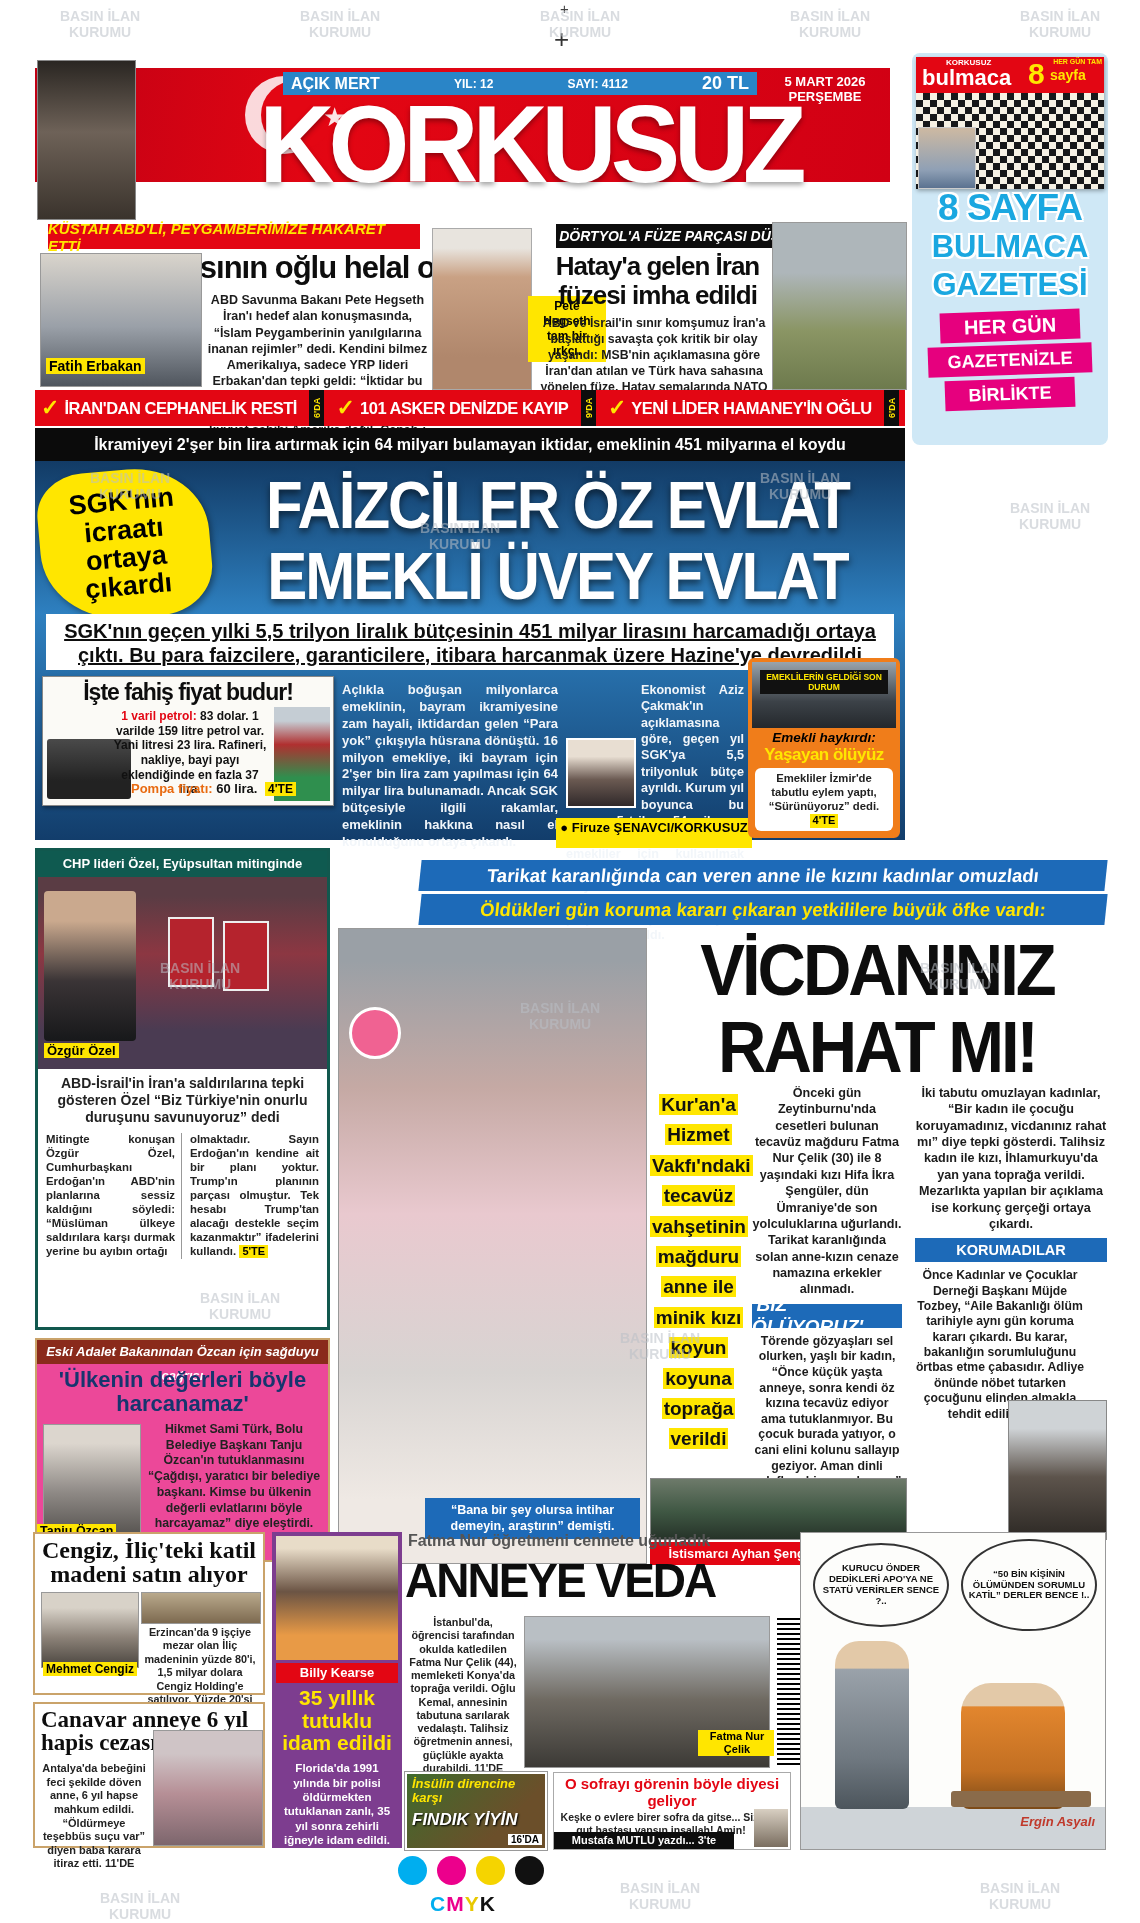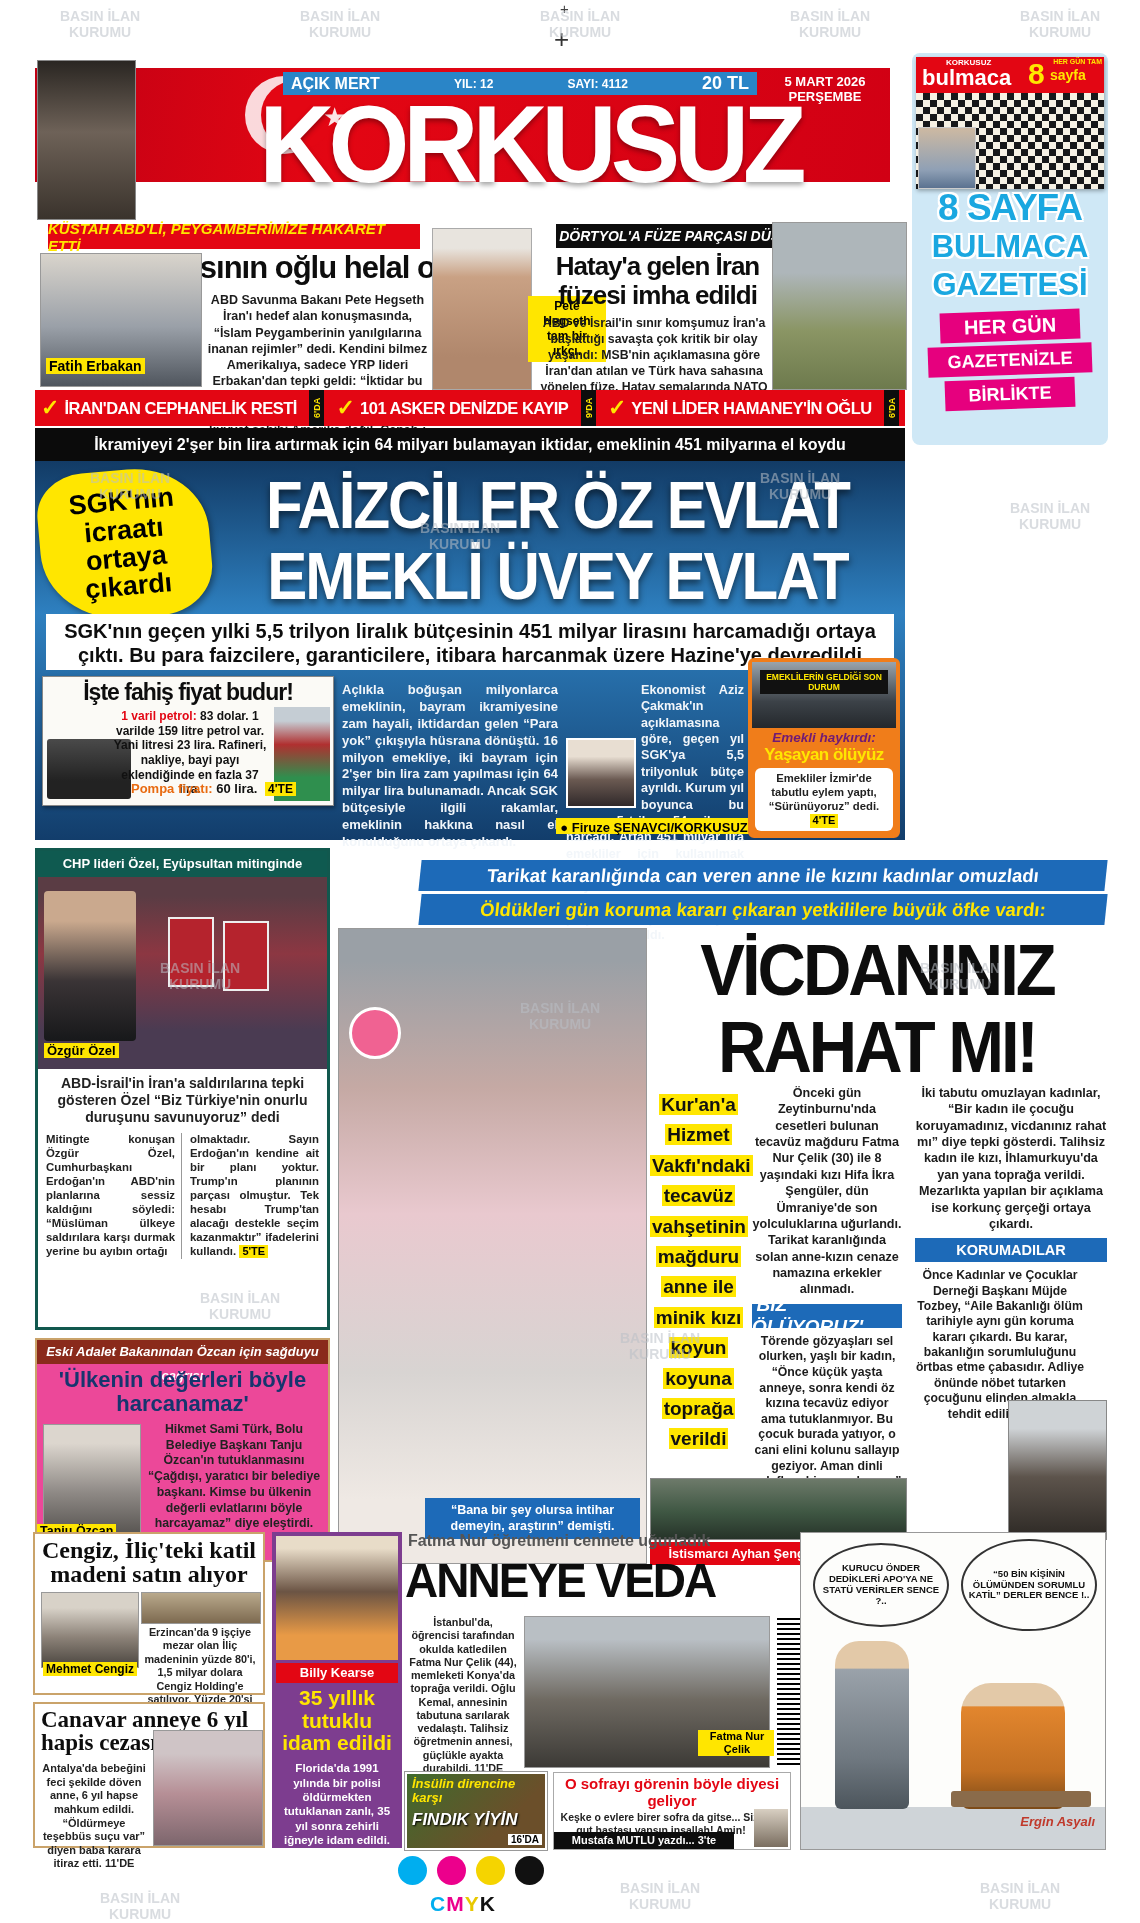--- a/index.html
+++ b/index.html
@@ -105,48 +105,48 @@
   </div>
 
   <div class="abs" style="left:35px;top:428px;width:870px;height:412px;background:linear-gradient(180deg,#0c2c52,#2e80c0 45%,#123d6b);"></div>
   <div class="abs b ctr" style="left:35px;top:428px;width:870px;height:33px;line-height:33px;background:#0b0b0b;color:#fff;font-size:16px;">İkramiyeyi 2'şer bin lira artırmak için 64 milyarı bulamayan iktidar, emeklinin 451 milyarına el koydu</div>
   <div class="abs" style="left:40px;top:470px;width:170px;height:148px;background:#ffe600;transform:rotate(-5deg);border-radius:28% 45% 32% 48%;box-shadow:2px 3px 6px rgba(0,0,0,.4);display:flex;align-items:center;justify-content:center;">
     <span class="b ctr" style="font-size:27px;color:#000;line-height:1.05;width:120px;">SGK'nın icraatı ortaya çıkardı</span>
   </div>
   <div class="abs b ctr" style="left:215px;top:466px;width:685px;font-size:60px;color:#fff;letter-spacing:-2px;transform:scaleY(1.12);transform-origin:center top;text-shadow:0 4px 7px rgba(0,0,0,.55);">FAİZCİLER ÖZ EVLAT</div>
   <div class="abs b ctr" style="left:215px;top:537px;width:685px;font-size:60px;color:#fff;letter-spacing:-2px;transform:scaleY(1.12);transform-origin:center top;text-shadow:0 4px 7px rgba(0,0,0,.55);">EMEKLİ ÜVEY EVLAT</div>
   <div class="abs" style="left:46px;top:614px;width:848px;height:56px;background:#fff;">
-    <div class="b ctr" style="padding:5px 14px;font-size:20px;color:#0d0d0d;line-height:1.2;">SGK'nın geçen yılki 5,5 trilyon liralık bütçesinin 451 milyar lirasını harcamadığı ortaya çıktı. Bu para faizcilere, garanticilere, itibara harcanmak üzere Hazine'ye devredildi</div>
+    <div class="b ctr" style="padding:5px 14px;font-size:20px;color:#0d0d0d;line-height:1.2;text-decoration:underline;">SGK'nın geçen yılki 5,5 trilyon liralık bütçesinin 451 milyar lirasını harcamadığı ortaya çıktı. Bu para faizcilere, garanticilere, itibara harcanmak üzere Hazine'ye devredildi</div>
   </div>
 
   <div class="abs" style="left:42px;top:676px;width:290px;height:128px;background:#fbfaf6;border:1px solid #888;box-shadow:1px 2px 4px rgba(0,0,0,.4);">
     <div class="b ctr" style="font-size:23px;letter-spacing:-1px;margin-top:2px;color:#0d0d0d;">İşte fahiş fiyat budur!</div>
     <div class="abs ph" style="left:4px;top:62px;width:84px;height:60px;background:linear-gradient(180deg,#4a4a4a,#222 70%);border-radius:3px;"></div>
     <div class="abs ph" style="right:3px;top:30px;width:56px;height:94px;background:linear-gradient(180deg,#c5cdd4 15%,#b03030 40%,#2f8f4e 75%);"></div>
     <div class="abs ctr" style="left:66px;top:32px;width:162px;font-size:12px;line-height:1.22;">
       <span class="b" style="color:#e30613;">1 varil petrol:</span><span class="b" style="color:#111;"> 83 dolar. 1 varilde 159 litre petrol var. Yani litresi 23 lira. Rafineri, nakliye, bayi payı eklendiğinde en fazla 37 lira.</span>
     </div>
     <div class="abs" style="left:88px;top:104px;font-size:13px;">
       <span class="b" style="color:#e86a10;">Pompa fiyatı:</span><span class="b" style="color:#111;"> 60 lira.</span>
       <span class="yellowtag" style="font-size:12px;margin-left:4px;">4'TE</span>
     </div>
   </div>
 
   <div class="abs just" style="left:342px;top:682px;width:216px;font-size:13px;font-weight:bold;color:#f2f6fa;line-height:1.3;">Açlıkla boğuşan milyonlarca emeklinin, bayram ikramiyesine zam hayali, iktidardan gelen “Para yok” çıkışıyla hüsrana dönüştü. 16 milyon emekliye, iki bayram için 2'şer bin lira zam yapılması için 64 milyar lira bulunamadı. Ancak SGK bütçesiyle ilgili rakamlar, emeklinin hakkına nasıl el konulduğunu ortaya çıkardı.</div>
   <div class="abs" style="left:566px;top:682px;width:178px;height:134px;font-size:12.6px;font-weight:bold;color:#f2f6fa;line-height:1.3;text-align:justify;">
     <span class="ph" style="float:left;width:66px;height:66px;margin:56px 5px 0 0;background:linear-gradient(180deg,#e8ded2 25%,#6b5a52 60%,#30292a);border:2px solid #fff;"></span>
     <span>Ekonomist Aziz Çakmak'ın açıklamasına göre, geçen yıl SGK'ya 5,5 trilyonluk bütçe ayrıldı. Kurum yıl boyunca bu paranın 5 trilyon 54 milyarını harcadı. Artan 451 milyar lira emekliler için kullanılmak yerine, Hazine'ye aktarıldı. Milyonların hakkı olan bu para faizcilere, garantili projelere ve şatafata kaynak olarak kullanıldı.</span>
   </div>
-  <div class="abs b ctr" style="left:556px;top:818px;width:196px;height:16px;line-height:19px;background:#ffe600;color:#000;font-size:13px;">● Firuze ŞENAVCI/KORKUSUZ</div>
+  <div class="abs b ctr" style="left:556px;top:818px;width:196px;height:30px;line-height:19px;background:#ffe600;color:#000;font-size:13px;">● Firuze ŞENAVCI/KORKUSUZ</div>
 
   <div class="abs" style="left:748px;top:658px;width:152px;height:180px;border:4px solid #f07d1a;background:#f07d1a;border-radius:6px;box-sizing:border-box;">
     <div class="ph" style="width:100%;height:66px;background:linear-gradient(180deg,#9aa4ac,#3c4248 60%,#24282c);position:relative;">
       <div class="b ctr" style="position:absolute;left:8px;top:8px;width:128px;background:#111;color:#ffe600;font-size:8.5px;padding:2px 0;line-height:1.2;">EMEKLİLERİN GELDİĞİ SON DURUM</div>
     </div>
-    <div class="b i ctr" style="color:#701a75;font-size:13.5px;margin-top:2px;">Emekli haykırdı:</div>
+    <div class="b i ctr" style="color:#000000;font-size:13.5px;margin-top:2px;">Emekli haykırdı:</div>
     <div class="b ctr" style="color:#ffe600;font-size:17px;letter-spacing:-0.5px;">Yaşayan ölüyüz</div>
     <div class="ctr" style="background:#fff;border-radius:6px;margin:3px 3px 0 3px;padding:3px 2px;font-size:11.3px;font-weight:bold;color:#222;line-height:1.25;">
       <span>Emekliler İzmir'de tabutlu eylem yaptı, “Sürünüyoruz” dedi.</span>
       <span class="yellowtag" style="font-size:11px;">4'TE</span>
     </div>
   </div>
 
   <div class="abs" style="left:35px;top:848px;width:295px;height:482px;border:3px solid #11584e;background:#fff;box-sizing:border-box;">
     <div class="b ctr" style="background:#0f5a50;color:#fff;font-size:13px;height:26px;line-height:26px;">CHP lideri Özel, Eyüpsultan mitinginde konuştu:</div>
     <div class="ph" style="height:192px;background:linear-gradient(180deg,#5a3c44 10%,#8c3742 40%,#4a3b52 80%);position:relative;">

